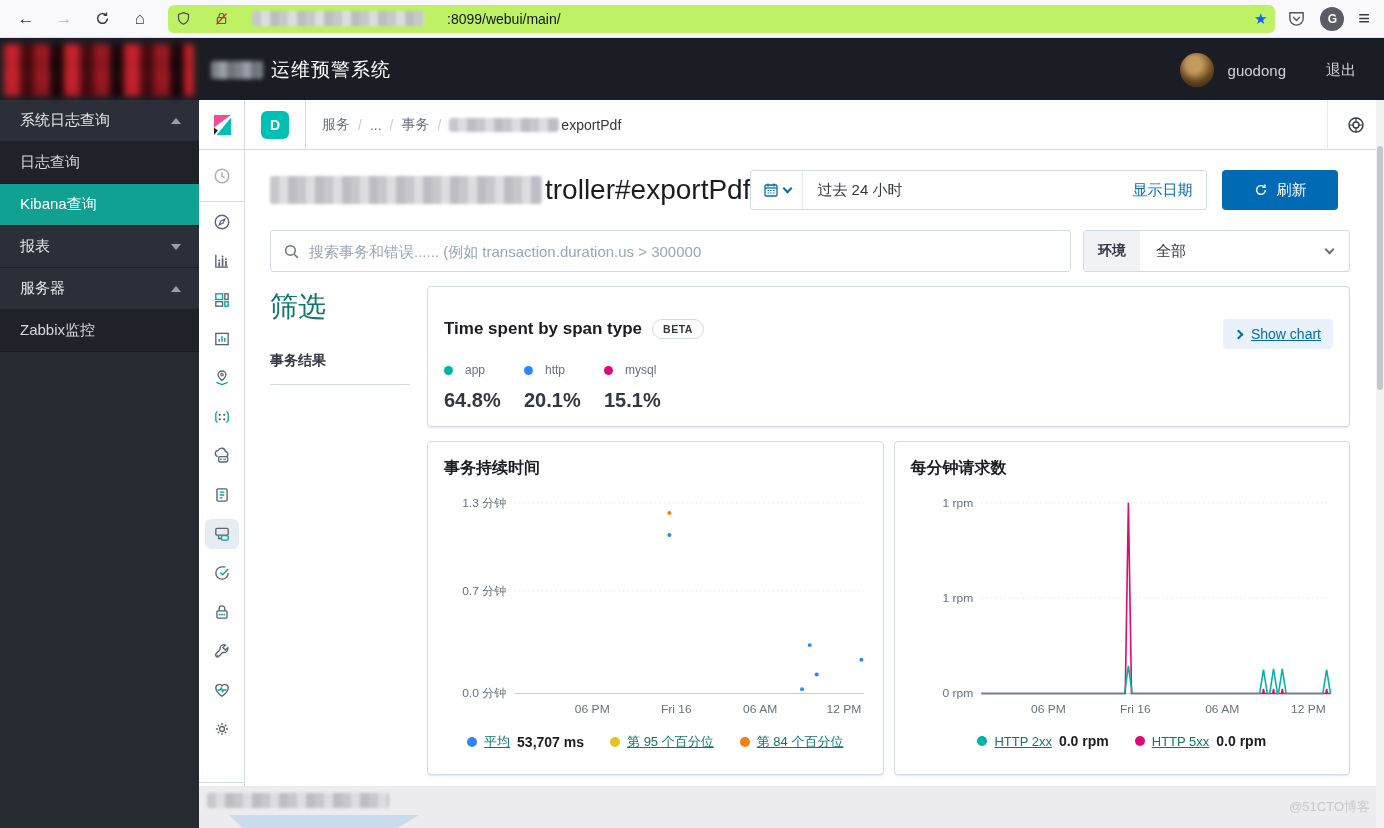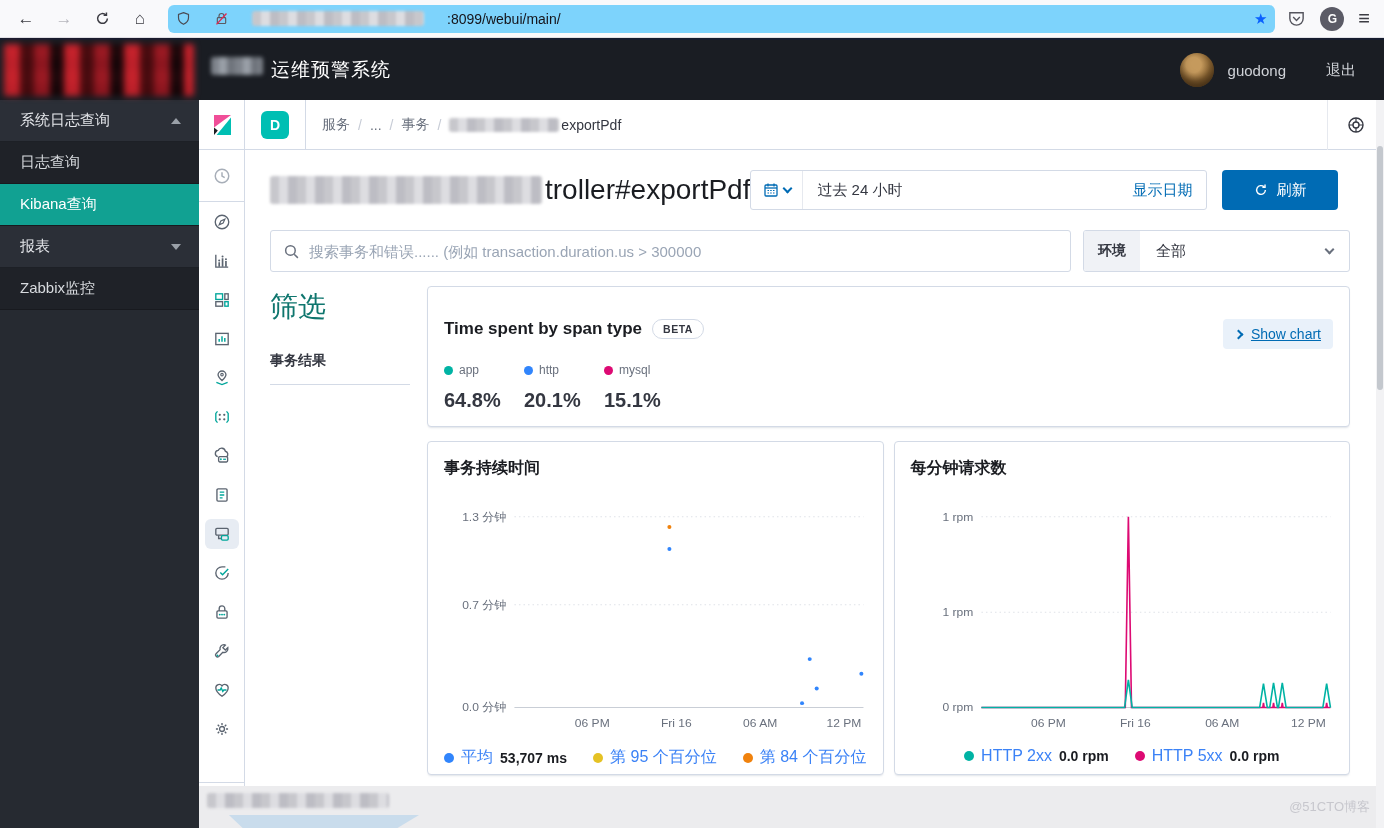--- a/index.html
+++ b/index.html
@@ -13,30 +13,30 @@
   .redact.dark-bg { background-image:repeating-linear-gradient(90deg,#7e838b 0 8px,#9aa0a8 8px 16px,#6f747c 16px 24px); filter:blur(2px); }
   .redact-logo { position:absolute; left:4px; top:5px; width:190px; height:52px; filter:blur(3px); border-radius:2px;
     background-color:#3a0d12;
     background-image:repeating-linear-gradient(90deg,rgba(205,35,45,.9) 0 16px,rgba(70,10,14,.95) 16px 30px,rgba(160,25,35,.85) 30px 46px,rgba(20,5,8,.9) 46px 60px),
                      repeating-linear-gradient(0deg,rgba(0,0,0,.4) 0 12px,rgba(255,70,70,.28) 12px 26px); }
 
   
   .browser-bar { height:38px; background:#f9f9fb; display:flex; align-items:center; padding:0 10px; gap:6px; border-bottom:1px solid #e1e1e6; }
   .bicon { width:32px; height:28px; display:flex; align-items:center; justify-content:center; font-size:17px; color:#3c3c43; border-radius:4px; cursor:pointer; }
   .bicon.disabled { color:#b6b6bd; }
-  .url-bar { flex:1; height:28px; background:#7dd3fc; border-radius:6px; display:flex; align-items:center; padding:0 8px; gap:23px; margin:0 6px; }
+  .url-bar { flex:1; height:28px; background:#bef264; border-radius:6px; display:flex; align-items:center; padding:0 8px; gap:23px; margin:0 6px; }
   .url-text { font-size:14px; color:#15141a; white-space:nowrap; }
   .url-star { margin-left:auto; color:#0a61ff; font-size:15px; }
   .chrome-right { display:flex; align-items:center; gap:14px; padding-right:4px; }
   .g-avatar { width:24px; height:24px; border-radius:50%; background:#5b5b66; color:#fff; font-size:12px; font-weight:bold; display:flex; align-items:center; justify-content:center; }
 
   
   .app-header { height:62px; background:#1a1d23; border-top:2px solid #161c2e; display:flex; align-items:center; position:relative; }
   .logo-zone { width:199px; height:62px; position:relative; flex:none; }
-  .app-title-wrap { display:flex; gap:8px; margin-left:12px; }
+  .app-title-wrap { display:flex; align-items:center; gap:8px; margin-left:12px; }
   .app-title { color:#fff; font-size:19px; letter-spacing:1px; }
   .header-right { margin-left:auto; display:flex; align-items:center; gap:14px; padding-right:28px; }
   .user-avatar { width:34px; height:34px; border-radius:50%;
     background:radial-gradient(circle at 40% 35%,#c59a5d 0 25%,#8a6533 55%,#5d421f 100%); box-shadow:inset 0 -6px 8px rgba(40,25,10,.6); }
   .username { color:#d0d3d8; font-size:15px; }
   .logout { color:#d0d3d8; font-size:15px; margin-left:26px; cursor:pointer; }
 
   
   .body-row { display:flex; height:728px; }
 
@@ -104,33 +104,33 @@
   .panel { background:#fff; border:1px solid #d3dae6; border-radius:4px; box-shadow:0 2px 2px -1px rgba(152,162,179,.3); }
   .span-panel { padding:32px 16px 14px; margin-bottom:14px; }
   .span-head { display:flex; align-items:flex-start; }
   .span-title-wrap { display:flex; align-items:center; gap:10px; }
   .span-title { font-size:17px; font-weight:bold; color:#1a1c21; }
   .beta-badge { border:1px solid #d3dae6; border-radius:14px; font-size:10.5px; font-weight:bold; letter-spacing:.5px; color:#343741; padding:3px 10px; background:#fff; }
   .show-chart { margin-left:auto; background:#e9f1fa; border-radius:4px; padding:7px 12px; display:flex; align-items:center; gap:9px; cursor:pointer; }
   .show-chart a { color:#006bb4; font-size:14px; }
   .span-cols { display:flex; margin-top:14px; }
   .span-col { width:80px; }
-  .span-leg { display:flex; align-items:center; gap:6px; }
+  .span-leg { display:flex; align-items:center; gap:12px; }
   .dot { width:9px; height:9px; border-radius:50%; flex:none; }
   .span-leg-label { font-size:12px; color:#69707d; }
   .span-val { font-size:20px; font-weight:bold; color:#343741; margin-top:12px; }
 
   .charts-row { display:flex; gap:10px; }
   .chart-card { flex:1 1 0; height:334px; padding:14px 14px 10px; }
-  .chart-title { font-size:16px; font-weight:bold; color:#1a1c21; margin:2px 0 24px 2px; }
+  .chart-title { font-size:16px; font-weight:bold; color:#1a1c21; margin:2px 0 10px 2px; }
   .chart-svg-wrap svg { width:100%; height:236px; }
   .chart-legend { display:flex; justify-content:center; gap:26px; margin-top:4px; }
   .lg-item { display:flex; align-items:center; gap:7px; cursor:pointer; }
   .lg-dot { width:10px; height:10px; border-radius:50%; }
-  .lg-label { font-size:16px; color:#3b82f6; }
+  .lg-label { font-size:13px; color:#0f766e;text-decoration:underline; }
   .lg-value { font-size:14px; font-weight:bold; color:#1a1c21; }
 
   
   .footer-band { position:absolute; left:199px; right:0; bottom:0; height:42px; background:#ececee; z-index:5; }
   .footer-redact { position:absolute; left:8px; top:7px; width:182px; height:15px; }
   .footer-blue { position:absolute; left:26px; bottom:0; width:196px; height:13px; background:#c9dcec; clip-path:polygon(2% 0,99% 0,88% 100%,9% 100%); }
   .watermark { position:absolute; right:14px; bottom:12px; font-size:13px; color:#c7c7cd; }
 
   
   .scrollbar { position:absolute; right:0; top:100px; bottom:0; width:8px; background:#f2f2f4; z-index:6; }
@@ -198,20 +198,24 @@
       </div>
       <div class="side-item child">
         <span>日志查询</span>
       </div>
       <div class="side-item child selected">
         <span>Kibana查询</span>
       </div>
       <div class="side-item parent">
         <span>报表</span>
           <span class="tri down"></span>
+      </div>
+      <div class="side-item parent">
+        <span>服务器</span>
+          <span class="tri up"></span>
       </div>
       <div class="side-item child">
         <span>Zabbix监控</span>
       </div>
     </nav>
 
     <div class="rail">
       <div class="rail-logo">
         <svg width="26" height="26" viewBox="0 0 26 26">
           <polygon points="5,3 22,3 5,15.5" fill="#f04e98"></polygon>

